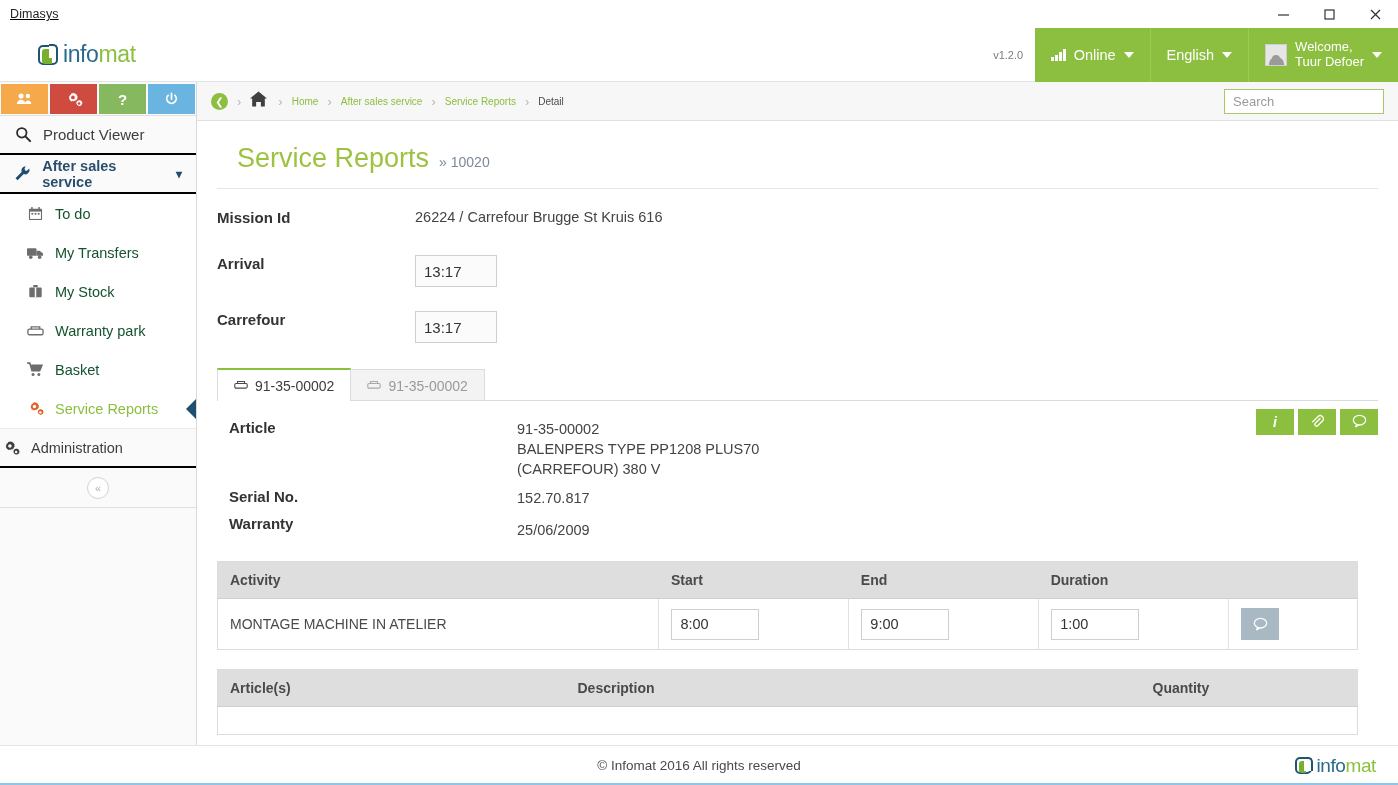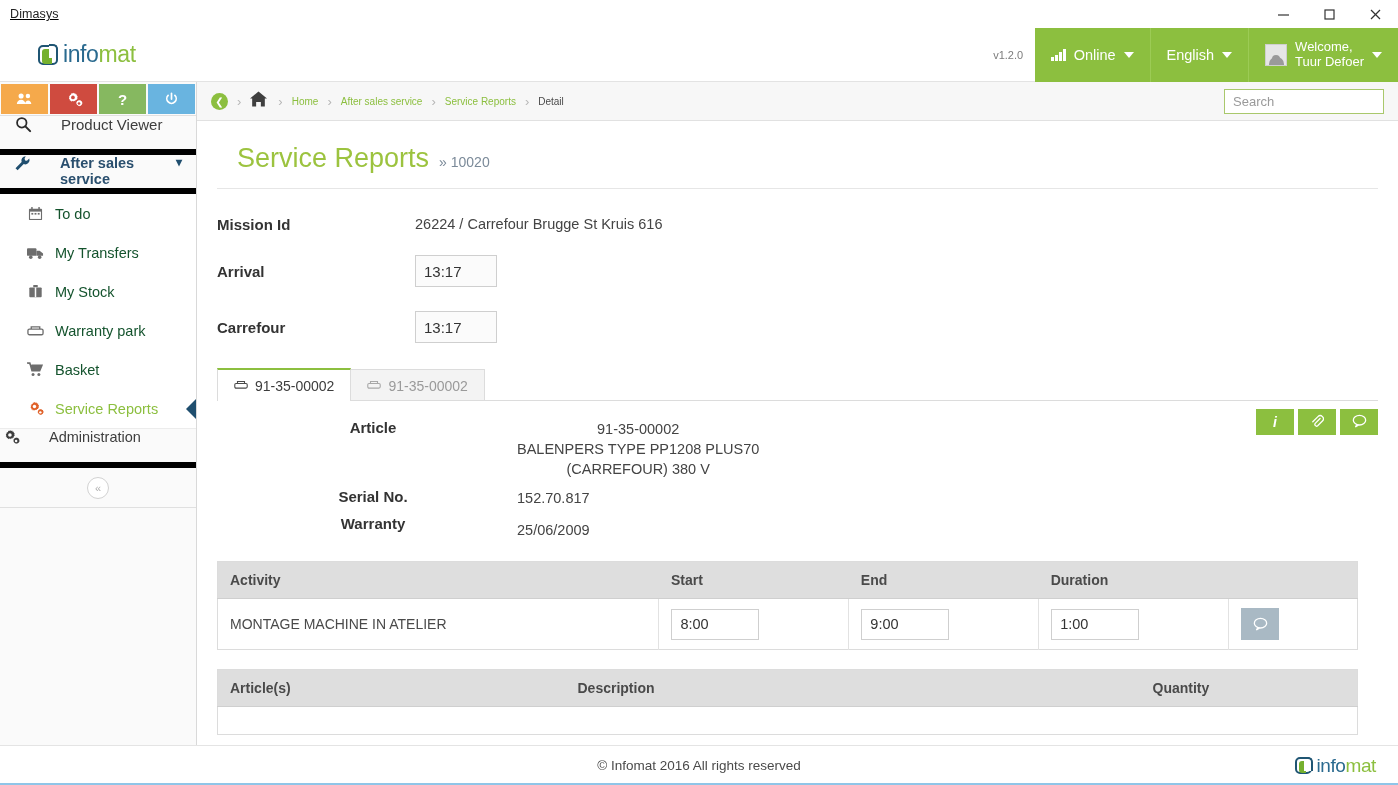--- a/index.html
+++ b/index.html
@@ -74,22 +74,22 @@
   .sidebar {
     position:absolute; top:82px; left:0; width:197px; height:663px;
     background:#fafafa; border-right:1px solid #d9d9d9; overflow:hidden;
   }
   .quickbar { display:flex; height:34px; border-bottom:1px solid #e0e0e0; background:#fafafa; }
   .qbtn { flex:1; display:flex; align-items:center; justify-content:center; color:#fff; height:30px; margin:2px 1px; }
   .qbtn.orange{background:#f5a94b} .qbtn.red{background:#cf4b3f}
   .qbtn.green{background:#86b860} .qbtn.blue{background:#69b4e0}
 
   .side-item {
-    display:flex; align-items:flex-start; gap:29px; height:39px; padding-left:14px;
-    font-size:14.5px; color:#5b5b5b; border-bottom:6px solid #000000; position:relative;
+    display:flex; align-items:center; gap:11px; height:39px; padding-left:14px;
+    font-size:14.5px; color:#5b5b5b; border-bottom:2px solid #000000; position:relative;
     background:#fafafa;
   }
   .side-item.top { background:#fafafa; color:#3d3d3d; font-size:15px; }
   .side-item.active-group { color:#2a4f6e; font-weight:bold; background:#fafafa; }
   .side-item .ico { width:18px; display:flex; justify-content:center; color:#4a4a4a; }
   .side-sub {
     display:flex; align-items:center; gap:11px; height:39px; padding-left:26px;
     font-size:14.5px; color:#14532d; background:#fff; position:relative;
   }
   .side-sub .ico { width:18px; display:flex; justify-content:center; color:#6d6d6d; }
@@ -136,21 +136,21 @@
   
   .content {
     position:absolute; top:121px; left:197px; width:1201px; height:624px;
     background:#fff; overflow:hidden;
   }
   .page-title-row { padding:22px 0 0 40px; display:flex; align-items:baseline; gap:10px; }
   .page-title { font-size:27px; color:#9cc33f; font-weight:normal; }
   .page-sub { font-size:14px; color:#7b8a99; }
   .title-rule { margin:14px 20px 0 20px; border-bottom:1px solid #e6e6e6; }
 
-  .field-row { display:flex; align-items:center; padding-left:20px; }
+  .field-row { display:flex; align-items:flex-start; padding-left:20px; }
   .field-label { width:198px; font-size:15px; color:#333; font-weight:bold; }
   .field-value { font-size:14.5px; color:#444; }
   .txtbox {
     width:82px; height:32px; border:1px solid #cfcfcf; background:#fbfbfb;
     display:flex; align-items:center; padding:0 8px; font-size:15px; color:#333;
   }
   .txtbox input{
     border:none;outline:none;background:transparent;width:100%;
     font-size:15px;color:#333;font-family:"Liberation Sans",sans-serif;
   }
@@ -165,21 +165,21 @@
     background:#fff; color:#3c3c3c; border-top:2px solid #8cbf3f;
     height:33px; position:relative; z-index:3;
   }
   .tab + .tab { margin-left:-1px; }
   .tab-panel {
     margin:0 20px; border-top:1px solid #dcdcdc; padding:18px 0 0 0; position:relative;
     margin-top:-1px;
   }
   .panel-inner { padding-left:12px; }
 
-  .art-grid { display:flex;text-align:center; }
+  .art-grid { display:flex; }
   .art-label { width:288px; font-size:15px; color:#333; font-weight:bold; }
   .art-val { font-size:14.5px; color:#444; line-height:20px; }
 
   .act-btns { position:absolute; right:0; top:8px; display:flex; gap:4px; }
   .act-btn {
     width:38px; height:26px; background:#8cbf3f; color:#fff;
     display:flex; align-items:center; justify-content:center; font-size:14px;
   }
 
   

